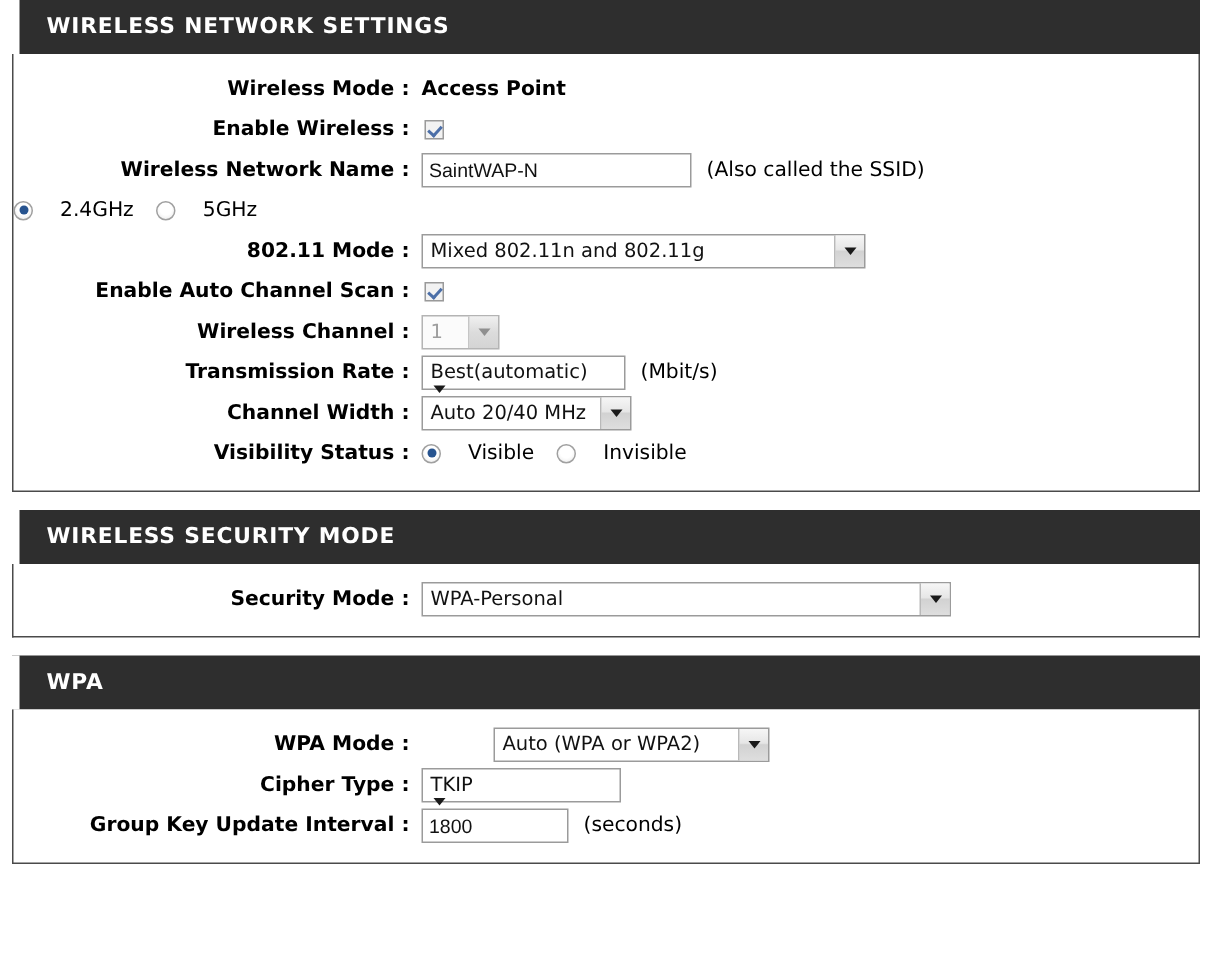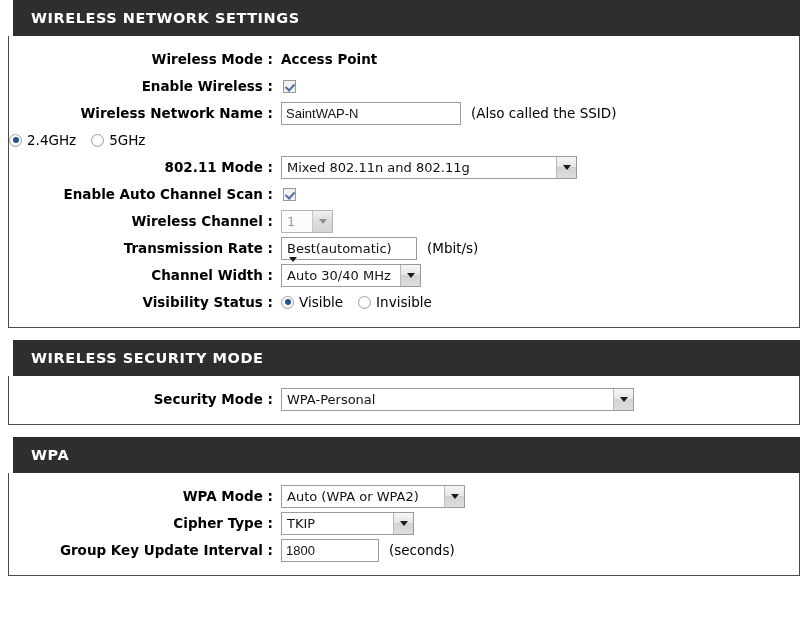--- a/index.html
+++ b/index.html
@@ -126,20 +126,21 @@
   }
 
   
   .radio-group { display: flex; align-items: center; }
   .radio-item {
     display: flex;
     align-items: center;
     margin-right: 15px;
     font-size: 13.5px;
     white-space: nowrap;
+    gap: 13px;
   }
   .radio-item:last-child { margin-right: 0; }
   .radio {
     width: 13px;
     height: 13px;
     border-radius: 50%;
     border: 1px solid #a0a0a0;
     background: radial-gradient(circle at 50% 40%, #ffffff 45%, #e6e6e6 100%);
     box-sizing: border-box;
     position: relative;
@@ -203,22 +204,22 @@
   }
   .select.disabled .sel-arrow::after { border-top-color: #8f8f8f; }
 
   
   .select.w-mode      { width: 296px; }
   .select.w-channel   { width: 52px; }
   .select.w-channel .sel-text { padding: 0 2px 0 5px; }
   .select.w-rate      { width: 136px; flex-direction: column; }
   .select.w-width     { width: 140px; }
   .select.w-security  { width: 353px; }
-  .select.w-wpamode   { width: 184px; }
-  .select.w-cipher    { width: 133px; }
+  .select.w-wpamode   { width: 184px; margin-left: 48px; }
+  .select.w-cipher    { width: 133px; flex-direction: column; }
 </style>
 </head>
 <body>
 
 <div class="page">
 
   <div class="panel">
     <div class="panel-header">WIRELESS NETWORK SETTINGS</div>
     <div class="panel-body">
 
@@ -294,21 +295,21 @@
             <span class="sel-arrow"></span>
           </div>
           <span class="hint">(Mbit/s)</span>
         </div>
       </div>
 
       <div class="row">
         <div class="row-label">Channel Width :</div>
         <div class="row-field">
           <div class="select w-width">
-            <span class="sel-text">Auto 30/40 MHz</span>
+            <span class="sel-text">Auto 20/40 MHz</span>
             <span class="sel-arrow"></span>
           </div>
         </div>
       </div>
 
       <div class="row">
         <div class="row-label">Visibility Status :</div>
         <div class="row-field">
           <div class="radio-group">
             <label class="radio-item">

